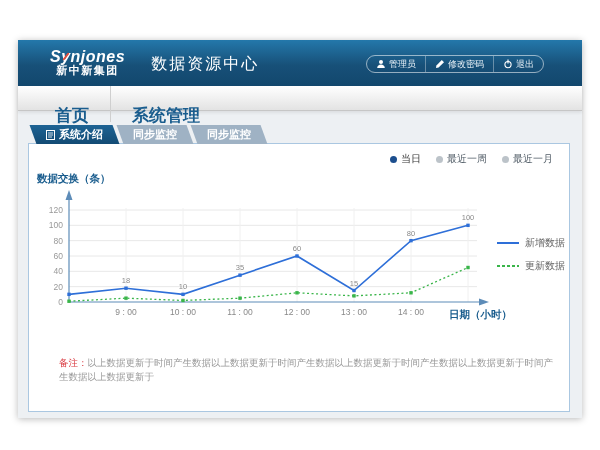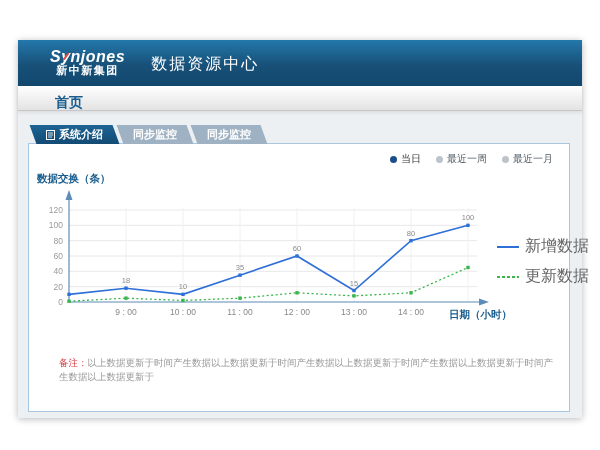--- a/index.html
+++ b/index.html
@@ -14,21 +14,21 @@
   .logo-accent { position:absolute; left:15px; top:3px; width:2px; height:9px; background:#e24b3b; transform:rotate(38deg); border-radius:1px; }
   .logo-secondary { font-size:11px; font-weight:bold; line-height:13px; letter-spacing:1.5px; }
   .app-title { color:#fff; font-size:16px; margin-left:26px; letter-spacing:2px; margin-top:2px; }
   .user-pill { position:absolute; right:38px; top:15px; height:18px; border:1px solid rgba(255,255,255,0.55); border-radius:10px; display:flex; align-items:center; color:#eaf2f8; font-size:9px; }
   .user-item { display:flex; align-items:center; gap:3px; padding:0 9px; height:100%; cursor:pointer; }
   .user-item + .user-item { border-left:1px solid rgba(255,255,255,0.35); }
   .user-item svg { display:block; }
 
   
   .nav-bar { height:25px; background:linear-gradient(#ffffff,#e3e3e3); border-bottom:1px solid #c6c6c6; display:flex; padding-left:16px; box-shadow:0 2px 3px rgba(0,0,0,0.07); position:relative; z-index:2; }
-  .nav-item { padding:4px 21px; line-height:24px; font-size:14px; font-weight:bold; color:#1a5d8e; cursor:pointer; white-space:nowrap; }
+  .nav-item { padding:18px 21px; line-height:24px; font-size:17px; font-weight:bold; color:#1a5d8e; cursor:pointer; white-space:nowrap; }
   .nav-item + .nav-item { border-left:1px solid #cfcfcf; }
 
   
   .panel { position:absolute; left:10px; top:103px; width:542px; height:269px; background:#ffffff; border:1px solid #aac7e1; }
   .tabs { position:absolute; top:-19px; left:4px; height:19px; display:flex; }
   .tab { height:19px; margin-right:4px; padding:0 13px; background:#94aabf; transform:skewX(20deg); display:flex; align-items:center; gap:4px; cursor:pointer; }
   .tab .tab-inner { transform:skewX(-20deg); display:flex; align-items:center; gap:4px; color:#fff; font-size:11px; font-weight:bold; white-space:nowrap; }
   .tab.t2 { background:#9fb2c4; }
   .tab.active { background:linear-gradient(#1d6394,#134b74); }
   .tab-doc-icon { display:block; }
@@ -38,44 +38,67 @@
   .radio-option { display:flex; align-items:center; gap:4px; cursor:pointer; font-size:10px; color:#55606a; }
   .radio-dot { width:7px; height:7px; border-radius:50%; background:#bcc3c9; }
   .radio-option.selected .radio-dot { background:#1c4e8e; }
   .radio-option.selected { color:#333; }
 
   
   .chart-svg { position:absolute; left:0; top:22px; width:542px; height:158px; }
   .legend { position:absolute; left:468px; top:92px; display:flex; flex-direction:column; gap:9px; }
   .legend-item { display:flex; align-items:center; gap:6px; cursor:pointer; }
   .legend-swatch { width:22px; height:2px; }
-  .legend-label { font-size:16px; color:#666; white-space:nowrap; }
+  .legend-label { font-size:10px; color:#666; white-space:nowrap; }
 
   
   .note { position:absolute; left:30px; top:212px; width:500px; font-size:9.5px; color:#999; line-height:14px; }
   .note-label { color:#d9383f; font-weight:normal; }
 </style>
 </head>
 <body>
 
 <div class="page">
   <div class="app-window">
 
     <div class="app-header">
       <div class="logo">
         <div class="logo-primary">Synjones</div>
         <span class="logo-accent"></span>
         <div class="logo-secondary">新中新集团</div>
       </div>
       <div class="app-title">数据资源中心</div>
 
+      <div class="user-pill">
+        <div class="user-item">
+          <svg width="10" height="10" viewBox="0 0 10 10">
+            <circle cx="5" cy="3" r="2" fill="#fff"></circle>
+            <path d="M1.2 9 C1.2 6.8 3 5.6 5 5.6 S8.8 6.8 8.8 9 Z" fill="#fff"></path>
+          </svg>
+          <span>管理员</span>
+        </div>
+        <div class="user-item">
+          <svg width="10" height="10" viewBox="0 0 10 10">
+            <path d="M6.8 1 L9 3.2 L3.6 8.6 L1 9 L1.4 6.4 Z" fill="#fff"></path>
+          </svg>
+          <span>修改密码</span>
+        </div>
+        <div class="user-item">
+          <svg width="10" height="10" viewBox="0 0 10 10">
+            <circle cx="5" cy="5.6" r="3.1" fill="none" stroke="#fff" stroke-width="1.1"></circle>
+            <line x1="5" y1="0.6" x2="5" y2="4.4" stroke="#fff" stroke-width="1.2"></line>
+          </svg>
+          <span>退出</span>
+        </div>
+      </div>
     </div>
 
     <div class="nav-bar">
       <div class="nav-item">首页</div>
+      <div class="nav-item">系统管理</div>
     </div>
 
     <div class="panel">
 
       <div class="tabs">
         <div class="tab t1 active">
           <span class="tab-inner">
             <svg class="tab-doc-icon" width="9" height="10" viewBox="0 0 9 10">
               <rect x="0.5" y="0.5" width="8" height="9" fill="none" stroke="#fff" stroke-width="1"></rect>
               <line x1="2" y1="3" x2="7" y2="3" stroke="#fff" stroke-width="0.8"></line>

